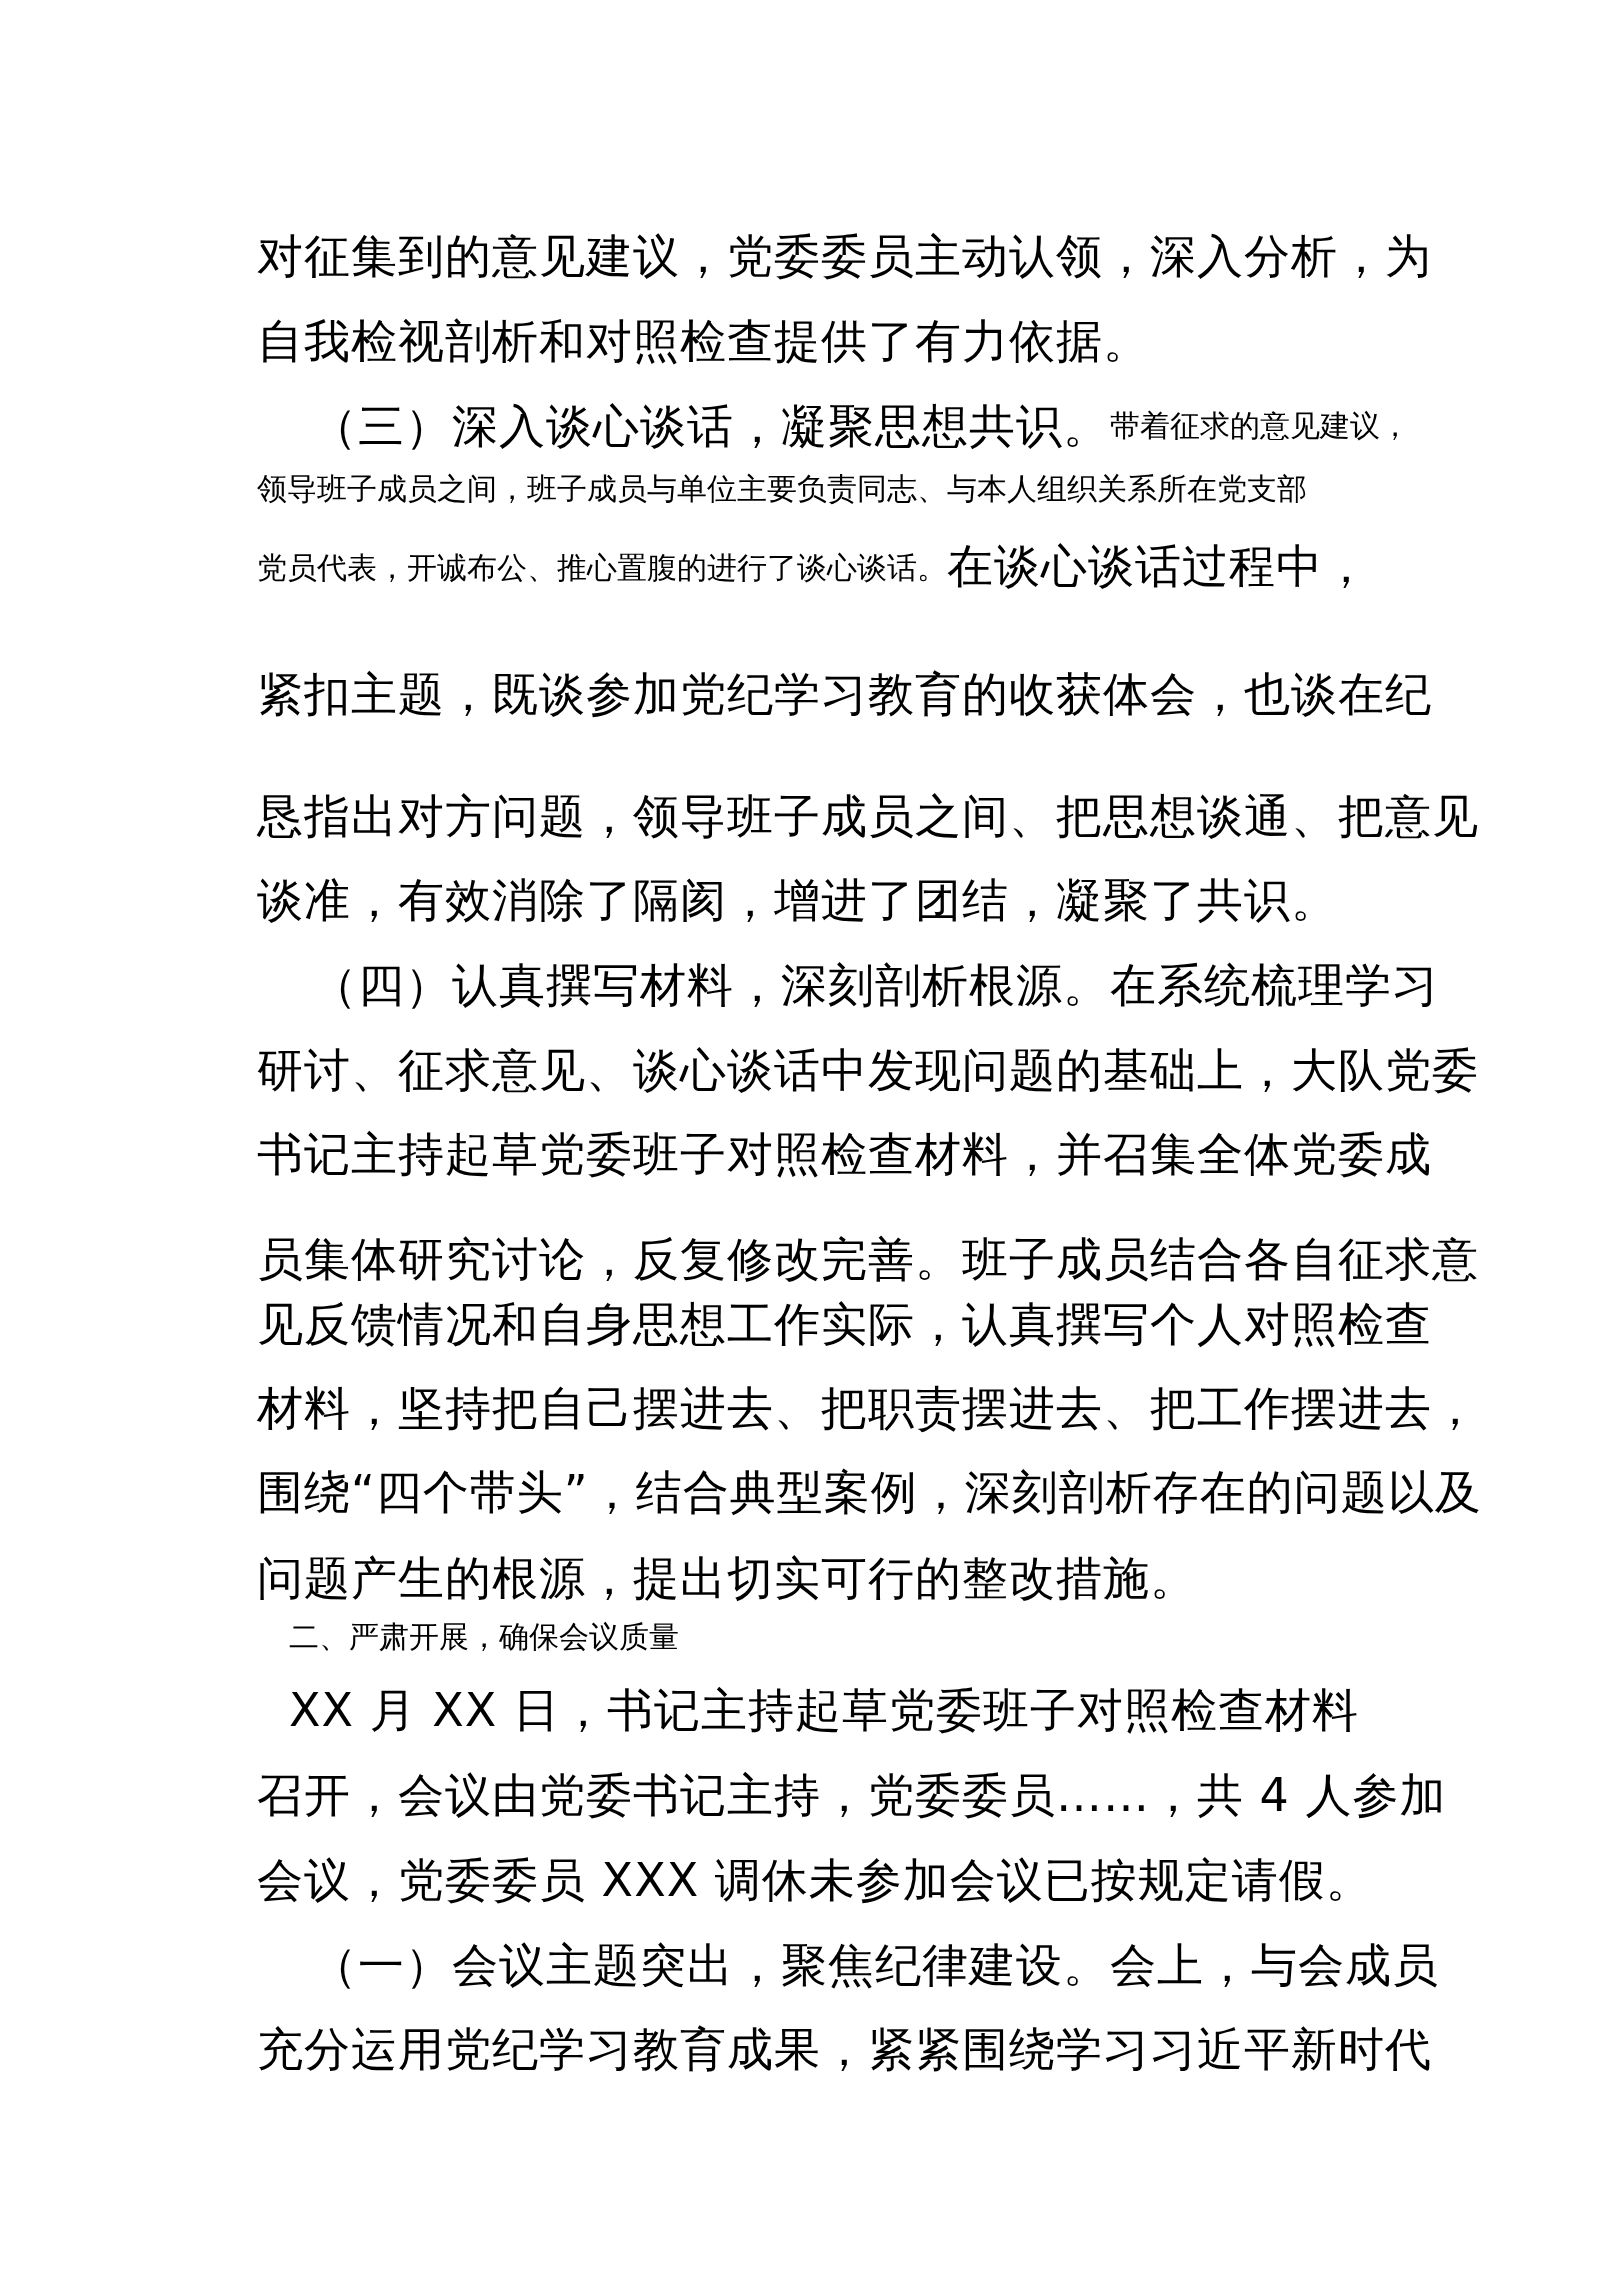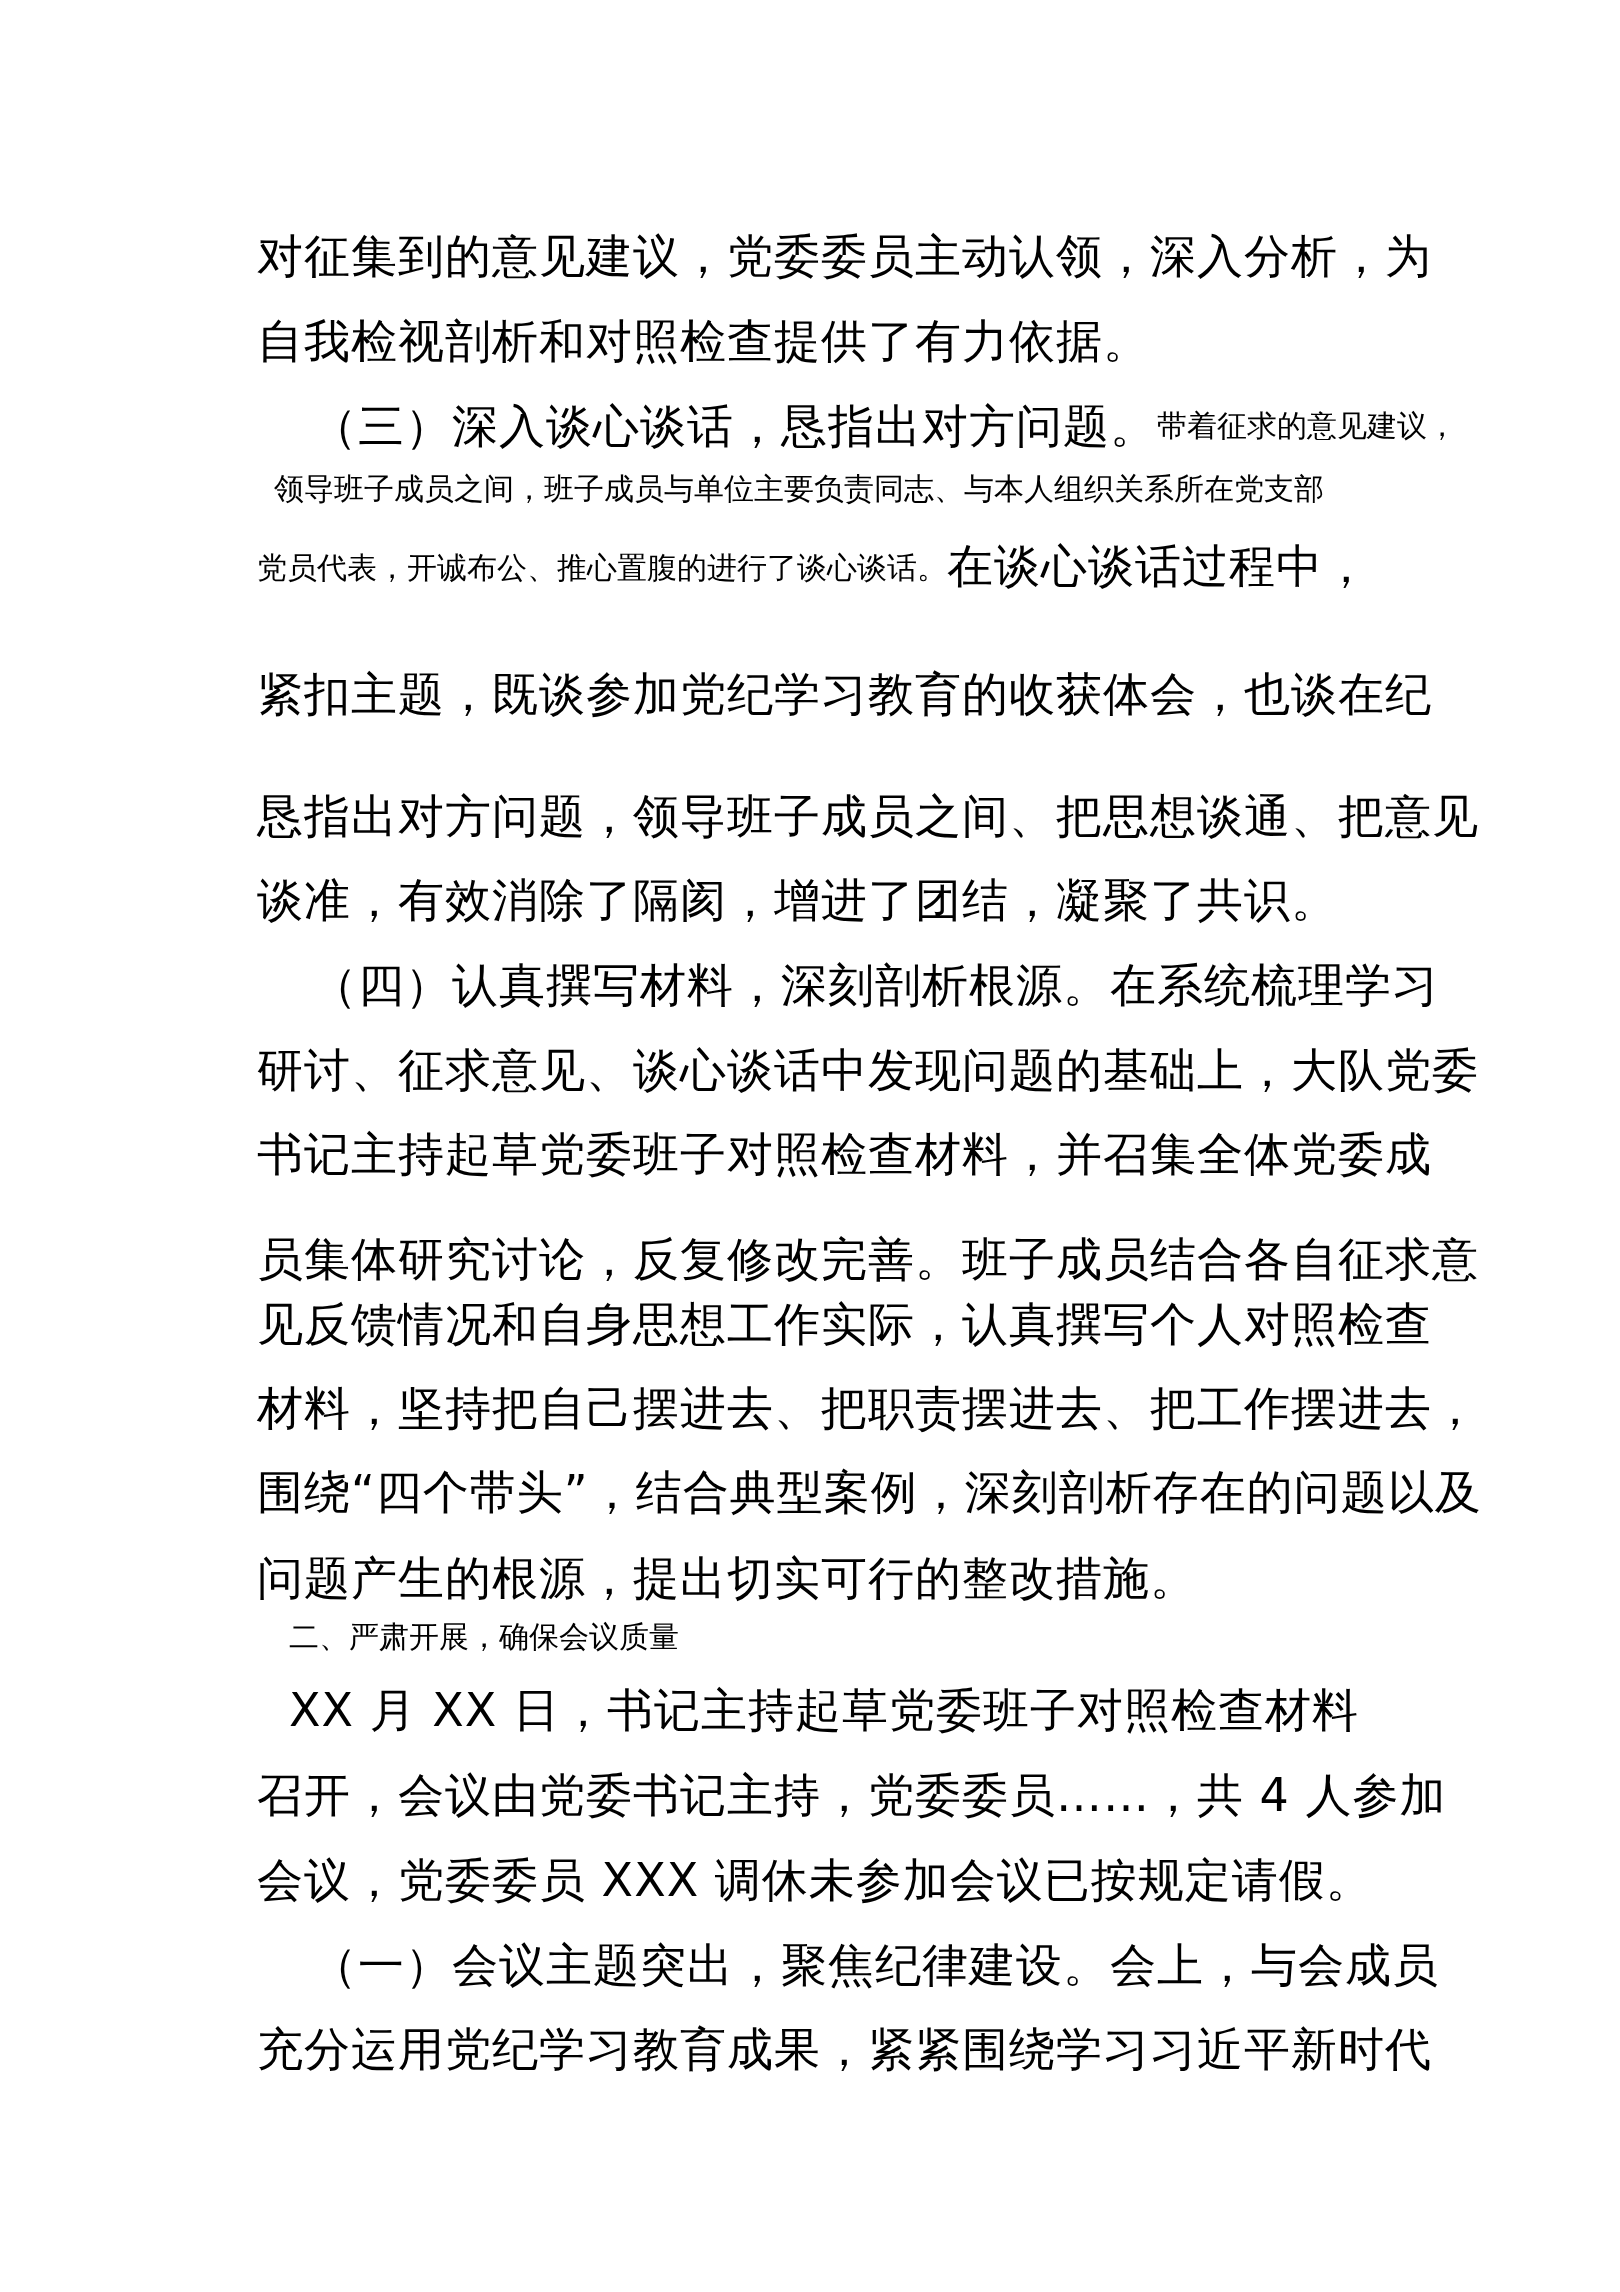--- a/index.html
+++ b/index.html
@@ -12,24 +12,24 @@
   </style>
 </head>
 <body>
 
 <div class="page">
 
   <div class="line" style="top:227px;left:245px;">对征集到的意见建议，党委委员主动认领，深入分析，为</div>
   <div class="line" style="top:312px;left:245px;">自我检视剖析和对照检查提供了有力依据。</div>
 
   <div class="line" style="top:397px;left:299px;">
-    <span>（三）深入谈心谈话，恳指出对方问题。</span><span class="serif small" style="position:relative;top:-5.9px;">带着征求的意见建议，</span>
+    <span>（三）深入谈心谈话，凝聚思想共识。</span><span class="serif small" style="position:relative;top:-5.9px;">带着征求的意见建议，</span>
   </div>
 
-  <div class="smallline" style="top:469px;left:245px;margin-left:17px;">领导班子成员之间，班子成员与单位主要负责同志、与本人组织关系所在党支部</div>
+  <div class="smallline" style="top:469px;left:245px;">领导班子成员之间，班子成员与单位主要负责同志、与本人组织关系所在党支部</div>
 
   <div class="line" style="top:537px;left:245px;">
     <span class="serif small" style="position:relative;top:-3.9px;margin-top:12px;">党员代表，开诚布公、推心置腹的进行了谈心谈话。</span><span>在谈心谈话过程中，</span>
   </div>
 
   <div class="line" style="top:617px;left:245px;margin-top:48px;">紧扣主题，既谈参加党纪学习教育的收获体会，也谈在纪</div>
   <div class="line" style="top:787px;left:245px;">恳指出对方问题，领导班子成员之间、把思想谈通、把意见</div>
   <div class="line" style="top:871px;left:245px;">谈准，有效消除了隔阂，增进了团结，凝聚了共识。</div>
 
   <div class="line" style="top:956px;left:299px;">（四）认真撰写材料，深刻剖析根源。在系统梳理学习</div>

